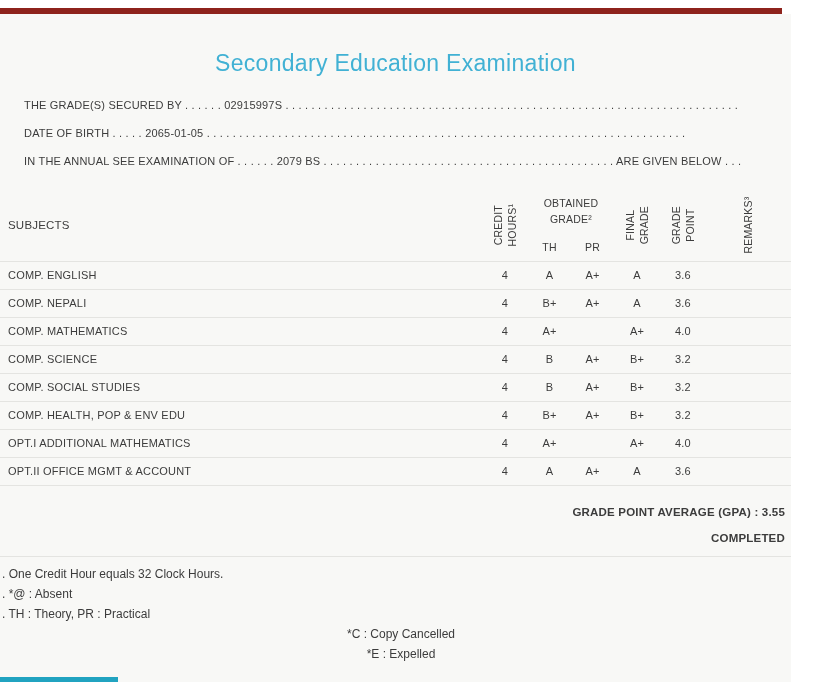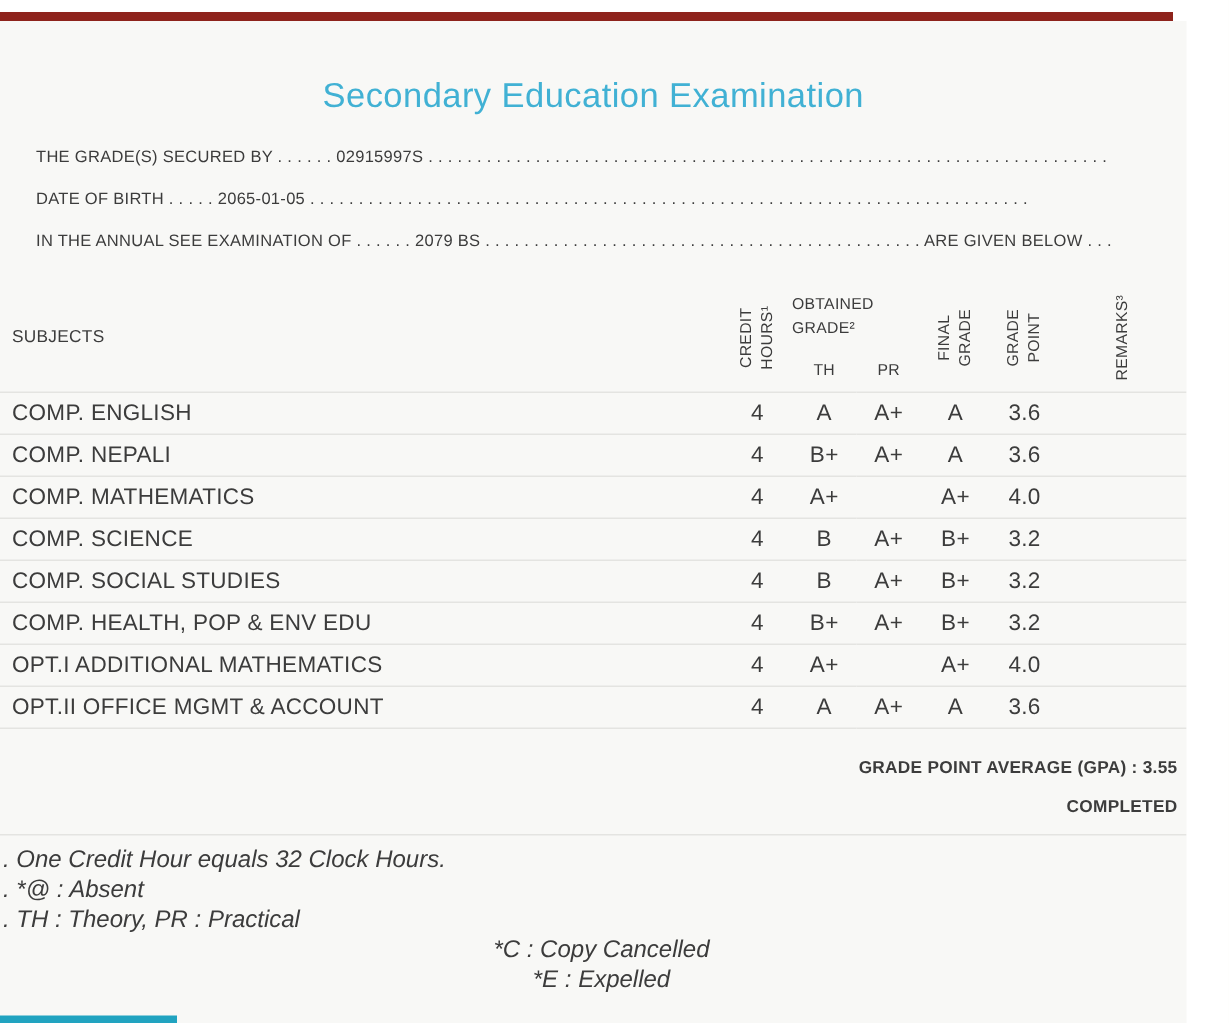--- a/index.html
+++ b/index.html
@@ -22,33 +22,33 @@
   .info{margin-top:14px;}
   .info-line{height:28px;line-height:28px;padding-left:24px;font-size:11px;
     letter-spacing:.2px;white-space:nowrap;overflow:hidden;}
   table.grades{margin-top:14px;width:791px;border-collapse:collapse;table-layout:fixed;}
   table.grades th{font-weight:400;color:var(--text);}
   th.subjects-h{text-align:left;vertical-align:middle;padding-left:8px;font-size:11.5px;
     letter-spacing:.2px;border-bottom:1px solid var(--line);}
   th.vert{vertical-align:middle;border-bottom:1px solid var(--line);}
   .rot{display:block;transform:rotate(-90deg);white-space:pre-line;font-size:10.5px;
     line-height:1.35;text-align:center;letter-spacing:.2px;}
-  th.og{height:44px;vertical-align:middle;text-align:left;}
+  th.og{height:44px;vertical-align:middle;text-align:center;}
   .og-label{display:block;white-space:pre-line;font-size:10.5px;line-height:1.55;letter-spacing:.2px;}
   th.thpr{height:28px;text-align:center;vertical-align:middle;font-size:10.5px;
     letter-spacing:.2px;border-bottom:1px solid var(--line);}
   thead tr.hr1 th[rowspan]{height:72px;}
-  tbody td{height:28px;border-bottom:1px solid var(--line);font-size:15px;
+  tbody td{height:28px;border-bottom:1px solid var(--line);font-size:11px;
     text-align:center;vertical-align:middle;letter-spacing:.2px;}
   tbody td.subject{text-align:left;padding-left:8px;}
   .summary{width:791px;text-align:right;padding-right:6px;}
   .gpa{margin-top:20px;font-size:11.5px;font-weight:700;letter-spacing:.2px;}
   .status{margin-top:14px;font-size:11.5px;font-weight:700;letter-spacing:.2px;padding-left:12px;}
   .footnotes{margin-top:12px;border-top:1px solid var(--line);padding-top:7px;padding-left:2px;}
-  .footnote{height:20px;line-height:20px;font-size:16px;white-space:nowrap;font-style:italic;}
+  .footnote{height:20px;line-height:20px;font-size:12px;white-space:nowrap;}
   .footnote.indent{padding-left:9px;text-align:center;}
   .bottombar{position:absolute;left:0;bottom:0;width:118px;height:5px;background:var(--bottom-bar);}
 </style>
 </head>
 <body>
 
 <div class="page">
   <div class="topbar"></div>
 
   <div class="content">

